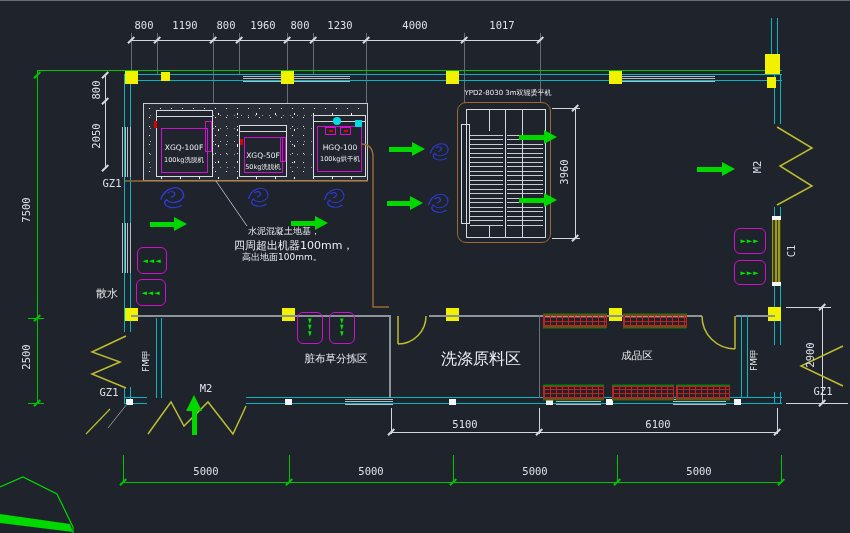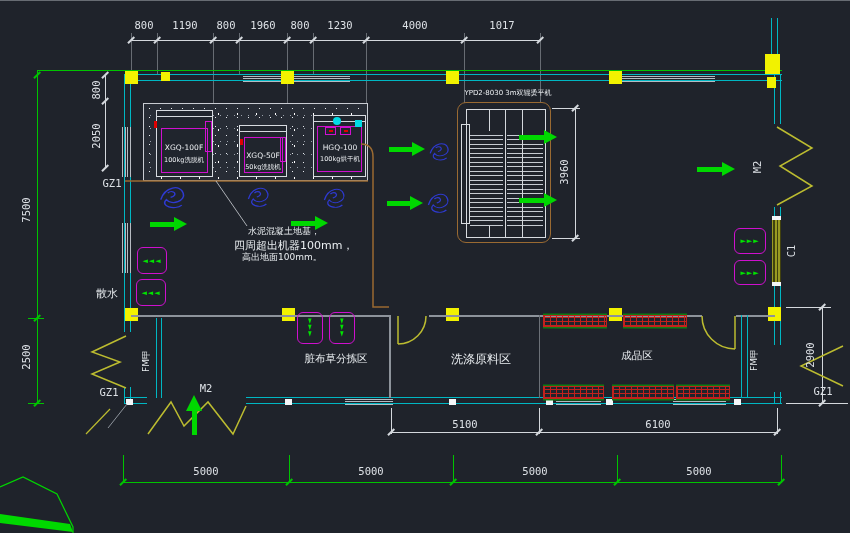--- a/index.html
+++ b/index.html
@@ -323,21 +323,21 @@
   <div>
     <div class="num ct" style="left:112px;top:183px">GZ1</div>
     <div class="num ct" style="left:109px;top:392px">GZ1</div>
     <div class="num ct" style="left:823px;top:391px">GZ1</div>
     <div class="num rt" style="left:757px;top:167px">M2</div>
     <div class="num ct" style="left:206px;top:388px">M2</div>
     <div class="zh rt" style="left:146px;top:361px;font-size:9px">FM甲</div>
     <div class="zh rt" style="left:754px;top:360px;font-size:9px">FM甲</div>
     <div class="num rt" style="left:791px;top:251px">C1</div>
     <div class="zh ct" style="left:336px;top:359px;font-size:10.5px">脏布草分拣区</div>
-    <div class="zh ct" style="left:481px;top:359px;font-size:12px">洗涤原料区</div>
+    <div class="zh ct" style="left:481px;top:359px;font-size:16px">洗涤原料区</div>
     <div class="zh ct" style="left:637px;top:356px;font-size:10.5px">成品区</div>
     <div class="zh" style="left:96px;top:286px;font-size:11px">散水</div>
     <div class="zh" style="left:248px;top:225px;font-size:9px">水泥混凝土地基，</div>
     <div class="zh" style="left:234px;top:238px;font-size:11px">四周超出机器100mm，</div>
     <div class="zh" style="left:242px;top:251px;font-size:9px">高出地面100mm。</div>
   </div>
 
 </div>
 
 </body></html>

